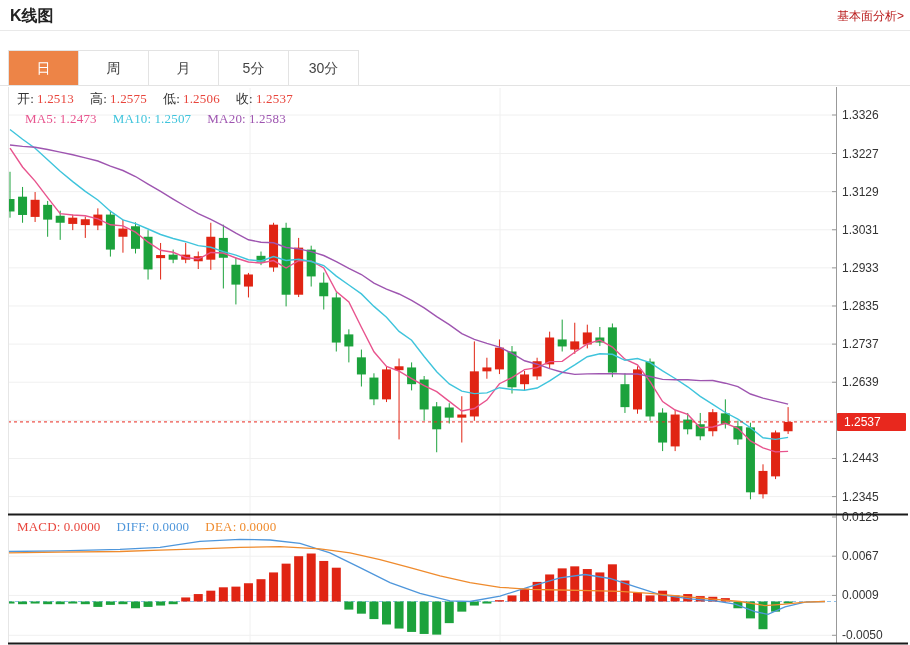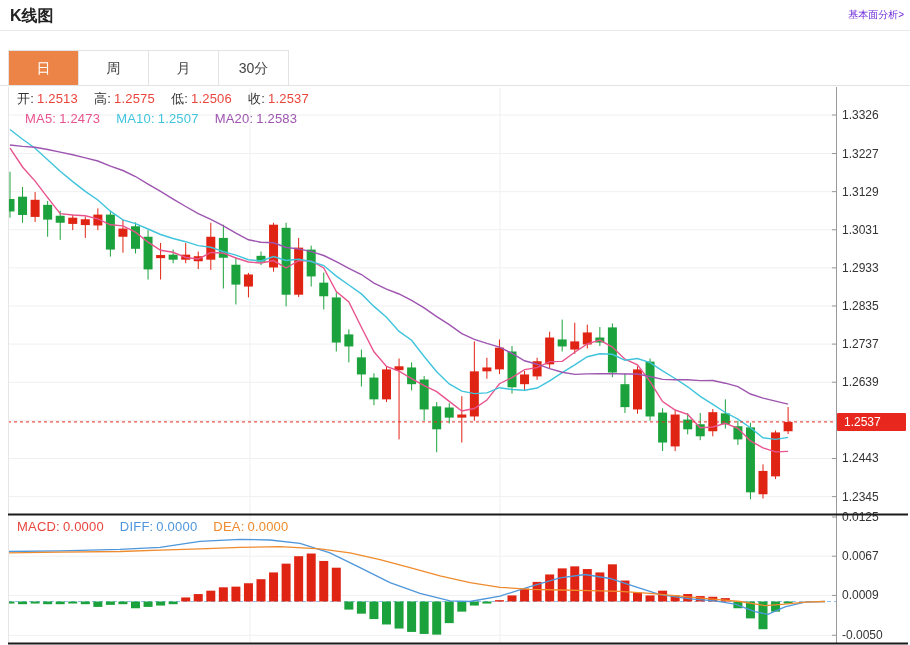--- a/index.html
+++ b/index.html
@@ -1,48 +1,49 @@
 <!DOCTYPE html>
 <html><head>
 <meta charset="utf-8">
 <style>
   html,body{margin:0;padding:0;background:#fff;}
   .wrap{position:relative;width:910px;height:645px;background:#fff;overflow:hidden;
         font-family:"Liberation Sans","DejaVu Sans",sans-serif;}
   .title{position:absolute;left:10px;top:6px;font-size:16px;font-weight:bold;color:#222;}
-  .fund-link{position:absolute;right:6px;top:8px;font-size:10px;color:#6d28d9;text-decoration:none;cursor:pointer;}
+  .fund-link{position:absolute;right:6px;top:8px;font-size:12px;color:#b91c1c;text-decoration:none;cursor:pointer;}
   .hdr-divider{position:absolute;left:0;top:30px;width:910px;height:1px;background:#E9E9E9;}
   .tabbar{position:absolute;left:8px;top:50px;display:flex;border:1px solid #E3E3E3;box-sizing:border-box;height:36px;}
   .tab{width:69px;height:34px;line-height:34px;text-align:center;font-size:14px;color:#444;background:#fff;
        border-left:1px solid #E3E3E3;cursor:pointer;user-select:none;}
   .tab:first-child{border-left:none;}
   .tab.active{background:#ED8447;color:#fff;}
   .tab-underline{position:absolute;left:0;top:85px;width:910px;height:1px;background:#E3E3E3;}
   svg.chart{position:absolute;left:0;top:86px;}
   .row{position:absolute;font-size:13px;white-space:nowrap;}
-  .row .seg{margin-right:16px;}
+  .row .seg{margin-right:16px;font-family:Liberation Serif, serif;}
   .row .seg span{letter-spacing:0.2px;}
   .ohlc{left:17px;top:90px;}
   .maRow{left:25px;top:111px;}
   .macdRow{left:17px;top:519px;}
   .price-tag{position:absolute;left:837px;top:413px;width:69px;height:18px;background:#E8281E;color:#fff;
              font-size:12px;line-height:18px;padding-left:7px;box-sizing:border-box;border-radius:1px;}
 </style>
 </head>
 <body>
 
 <div class="wrap">
   <span class="title">K线图</span>
   <a class="fund-link">基本面分析&gt;</a>
   <div class="hdr-divider"></div>
 
   <div class="tabbar" id="tabbar">
       <div class="tab active">日</div>
       <div class="tab">周</div>
       <div class="tab">月</div>
+      <div class="tab">5分</div>
       <div class="tab">30分</div>
     </div>
   <div class="tab-underline"></div>
 
   <svg class="chart" id="chart" width="910" height="559" viewBox="0 86 910 559">
       <defs>
         <clipPath id="mainClip">
           <rect x="8" y="88" width="828" height="424"></rect>
         </clipPath>
         <clipPath id="macdClip">

